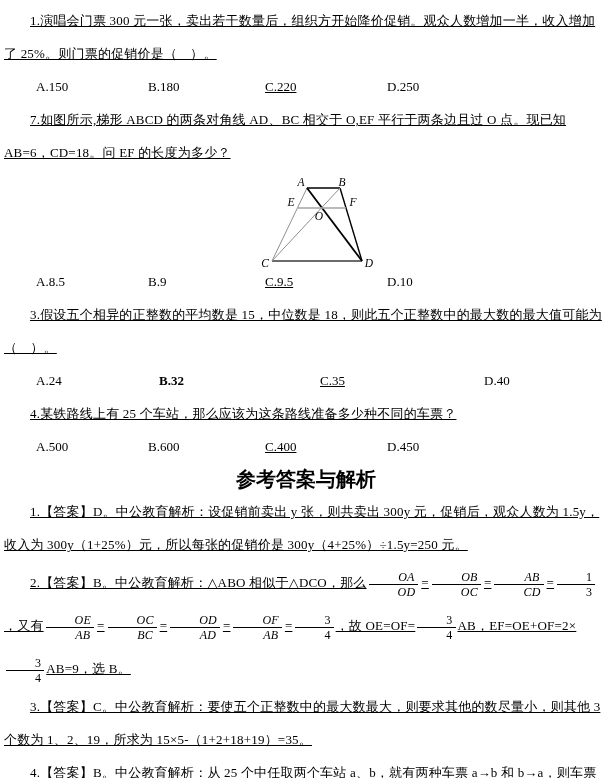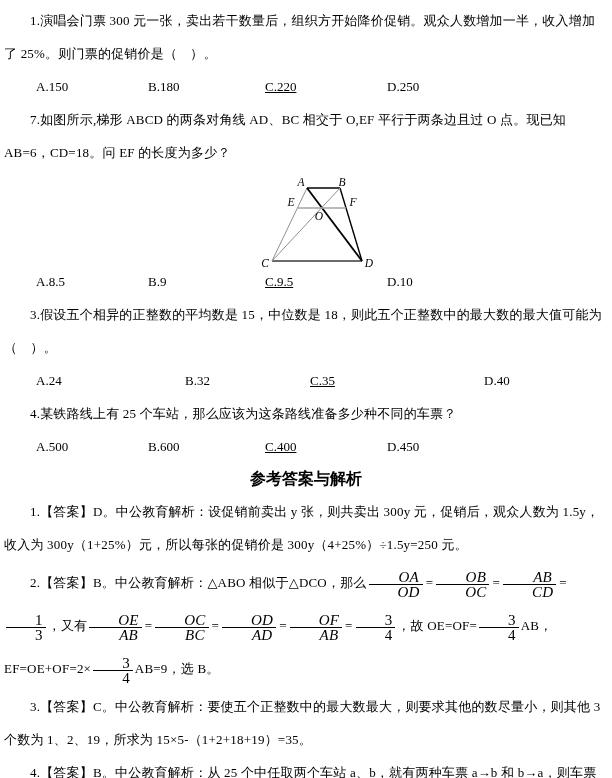--- a/index.html
+++ b/index.html
@@ -9,40 +9,41 @@
     color:#000;
     font-family:"Liberation Serif","DejaVu Serif",serif;
     font-size:13px;
     padding:4px 4px 0 4px;
     position:relative;
   }
   .q, .ans {
     line-height:33px;
     text-indent:26px;
     letter-spacing:.2px;
+    text-decoration:underline;
   }
   .ans2 { line-height:43px; }
   .opts { position:relative; height:33px; line-height:33px; }
   .opts .opt { position:absolute; top:0; white-space:nowrap; }
   .c1 { left:32px; } .c2 { left:144px; } .c3 { left:261px;text-decoration:underline; } .c4 { left:383px; }
-  .wide .c2 { left:181px; } .wide .c3 { left:306px; } .wide .c4 { left:480px; }
+  .wide .c2 { left:155px;font-weight:bold; } .wide .c3 { left:316px; } .wide .c4 { left:480px; }
   .figwrap { height:96px; position:relative; }
   .figwrap svg { position:absolute; left:250px; top:0; }
   .fig-label { font-family:"Liberation Serif","DejaVu Serif",serif; font-style:italic; font-size:11.5px; }
   .heading {
     font-family:"Liberation Sans","DejaVu Sans",sans-serif;
     font-weight:bold; text-align:center;
-    font-size:16px; line-height:32px;
+    font-size:20px; line-height:32px;
     text-indent:0;
   }
   .frac {
     display:inline-block; vertical-align:middle; text-align:center;
     line-height:14px; margin:0 2px;
     font-family:"Liberation Serif","DejaVu Serif",serif;
-    font-size:15px;
+    font-size:12px;
   }
   .frac .n { display:block; border-bottom:1px solid #000; padding:0 3px; }
   .frac .d { display:block; padding:0 3px; }
   .frac.var { font-style:italic; }
   .eqs { margin:0 1px; }
 </style>
 </head>
 <body>
 
 <p class="q">1.演唱会门票 300 元一张，卖出若干数量后，组织方开始降价促销。观众人数增加一半，收入增加了 25%。则门票的促销价是（　）。</p>

